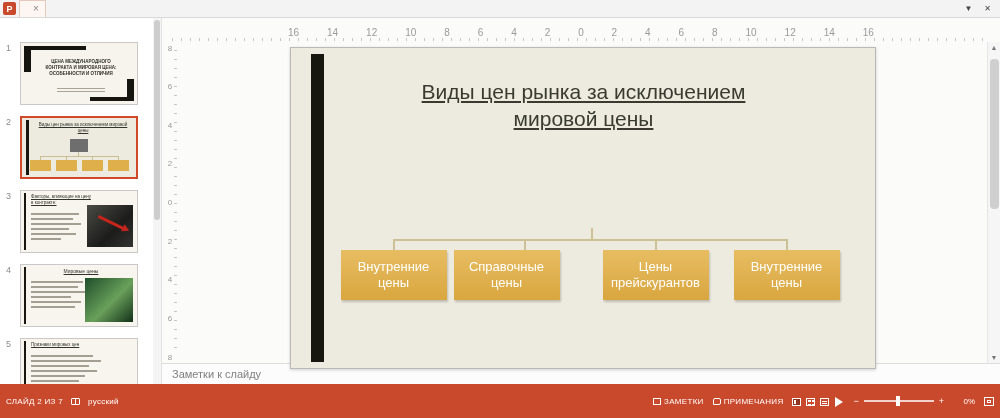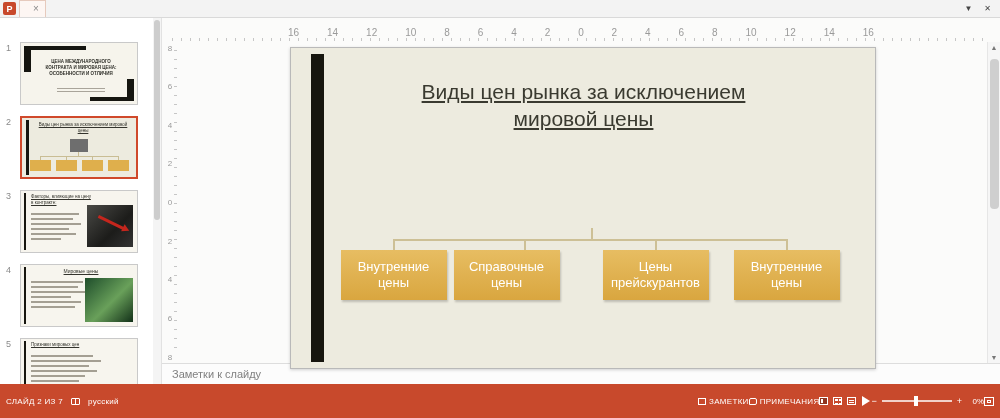--- a/index.html
+++ b/index.html
@@ -83,21 +83,21 @@
   
   .vscroll{flex:0 0 13px;background:#F6F6F6;border-left:1px solid #e6e6e6;display:flex;flex-direction:column;align-items:center;font-size:7px;color:#777;padding-top:2px;position:relative}
   .vthumb{width:9px;height:150px;background:#cfcfcf;border-radius:4px;margin-top:8px;cursor:grab}
   .sdown{position:absolute;bottom:2px}
 
   
   .notes{flex:0 0 21px;border-top:1px solid #ddd;background:#fcfcfc;display:flex;align-items:center;padding-left:10px;font-size:11px;color:#808080;cursor:pointer}
 
   
   .status{flex:0 0 13px;background:#C8492C;display:flex;align-items:center;color:#fff;font-size:8px;padding:12px 6px;gap:8px;white-space:nowrap}
-  .status .right{margin-left:auto;display:flex;align-items:center;}
+  .status .right{margin-left:auto;display:flex;align-items:flex-end;gap:9px}
   .sb-item,.sb-btn{display:inline-flex;align-items:center;gap:3px;cursor:pointer;letter-spacing:.3px}
   .bookicon{display:inline-block;width:9px;height:7px;border:1px solid #fff;border-radius:1px;position:relative;cursor:pointer}
   .bookicon::after{content:"";position:absolute;left:3px;top:0;bottom:0;width:1px;background:#fff}
   .nicon,.cicon{display:inline-block;width:8px;height:7px;border:1px solid #fff}
   .cicon{border-radius:2px 2px 2px 0}
   .viewgroup{display:inline-flex;align-items:center;gap:5px}
   .vicon{display:inline-block;width:9px;height:8px;border:1px solid #fff;cursor:pointer;position:relative}
   .vicon.active{background:rgba(0,0,0,.28)}
   .v-normal::after{content:"";position:absolute;left:1px;top:1px;bottom:1px;width:2px;background:#fff}
   .v-sorter::after{content:"";position:absolute;left:1px;top:1px;width:3px;height:2px;background:#fff;box-shadow:4px 0 0 #fff,0 4px 0 #fff,4px 4px 0 #fff}

